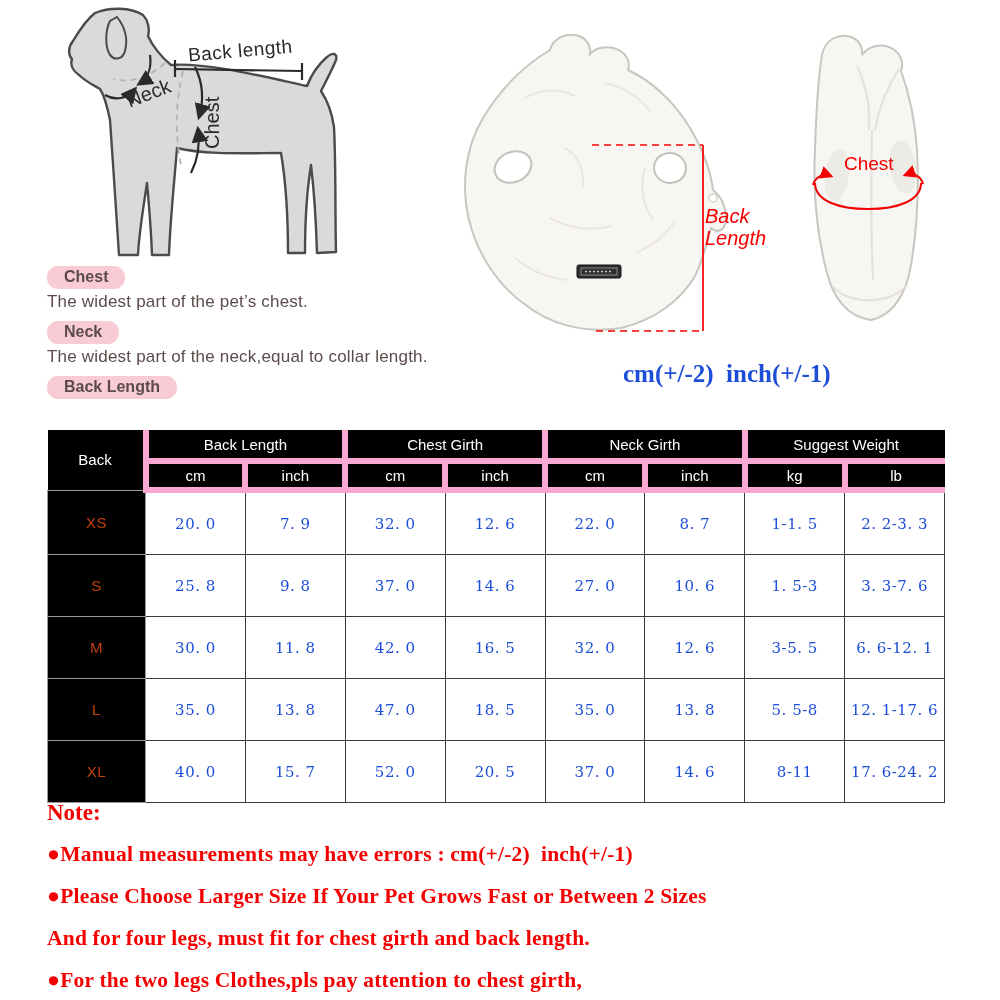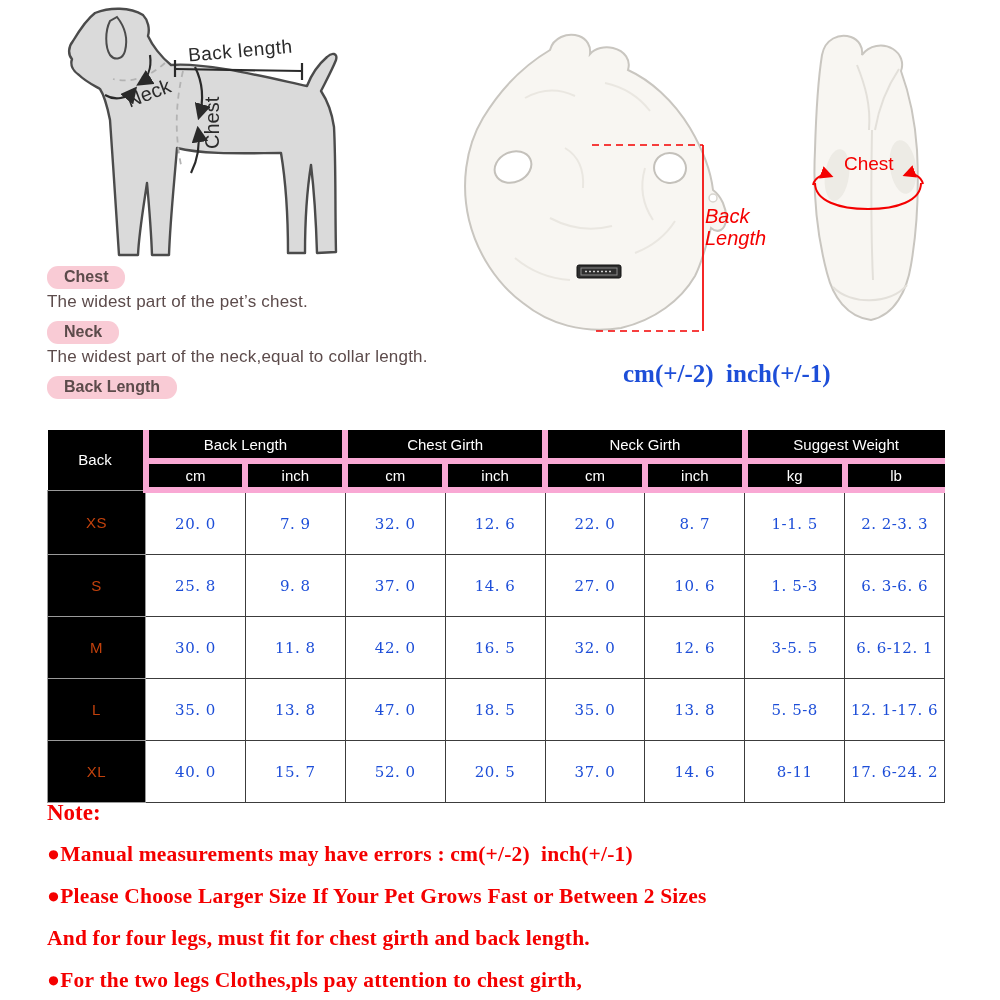--- a/index.html
+++ b/index.html
@@ -212,21 +212,21 @@
   </tr>
   <tr>
     <td class="size-cell">S</td>
     <td>25. 8</td>
     <td>9. 8</td>
     <td>37. 0</td>
     <td>14. 6</td>
     <td>27. 0</td>
     <td>10. 6</td>
     <td>1. 5-3</td>
-    <td>6. 3-6. 6</td>
+    <td>3. 3-7. 6</td>
   </tr>
   <tr>
     <td class="size-cell">M</td>
     <td>30. 0</td>
     <td>11. 8</td>
     <td>42. 0</td>
     <td>16. 5</td>
     <td>32. 0</td>
     <td>12. 6</td>
     <td>3-5. 5</td>

